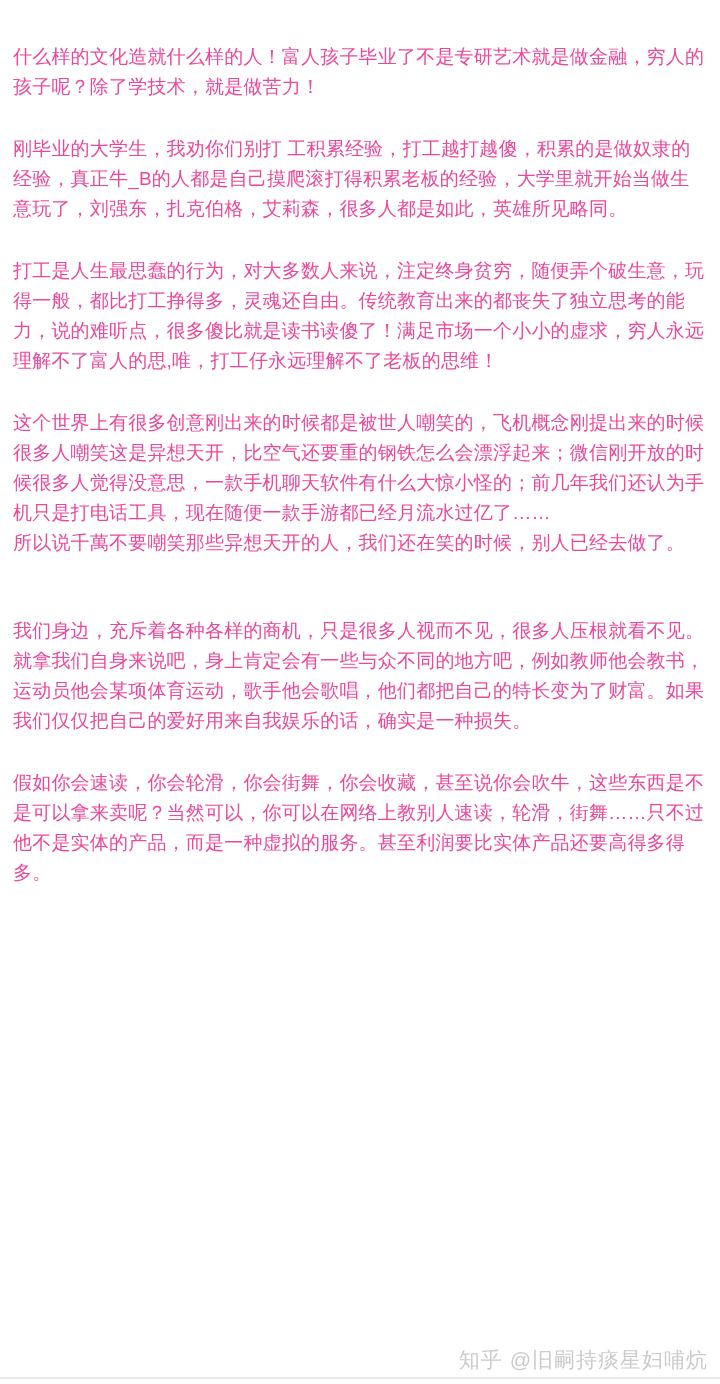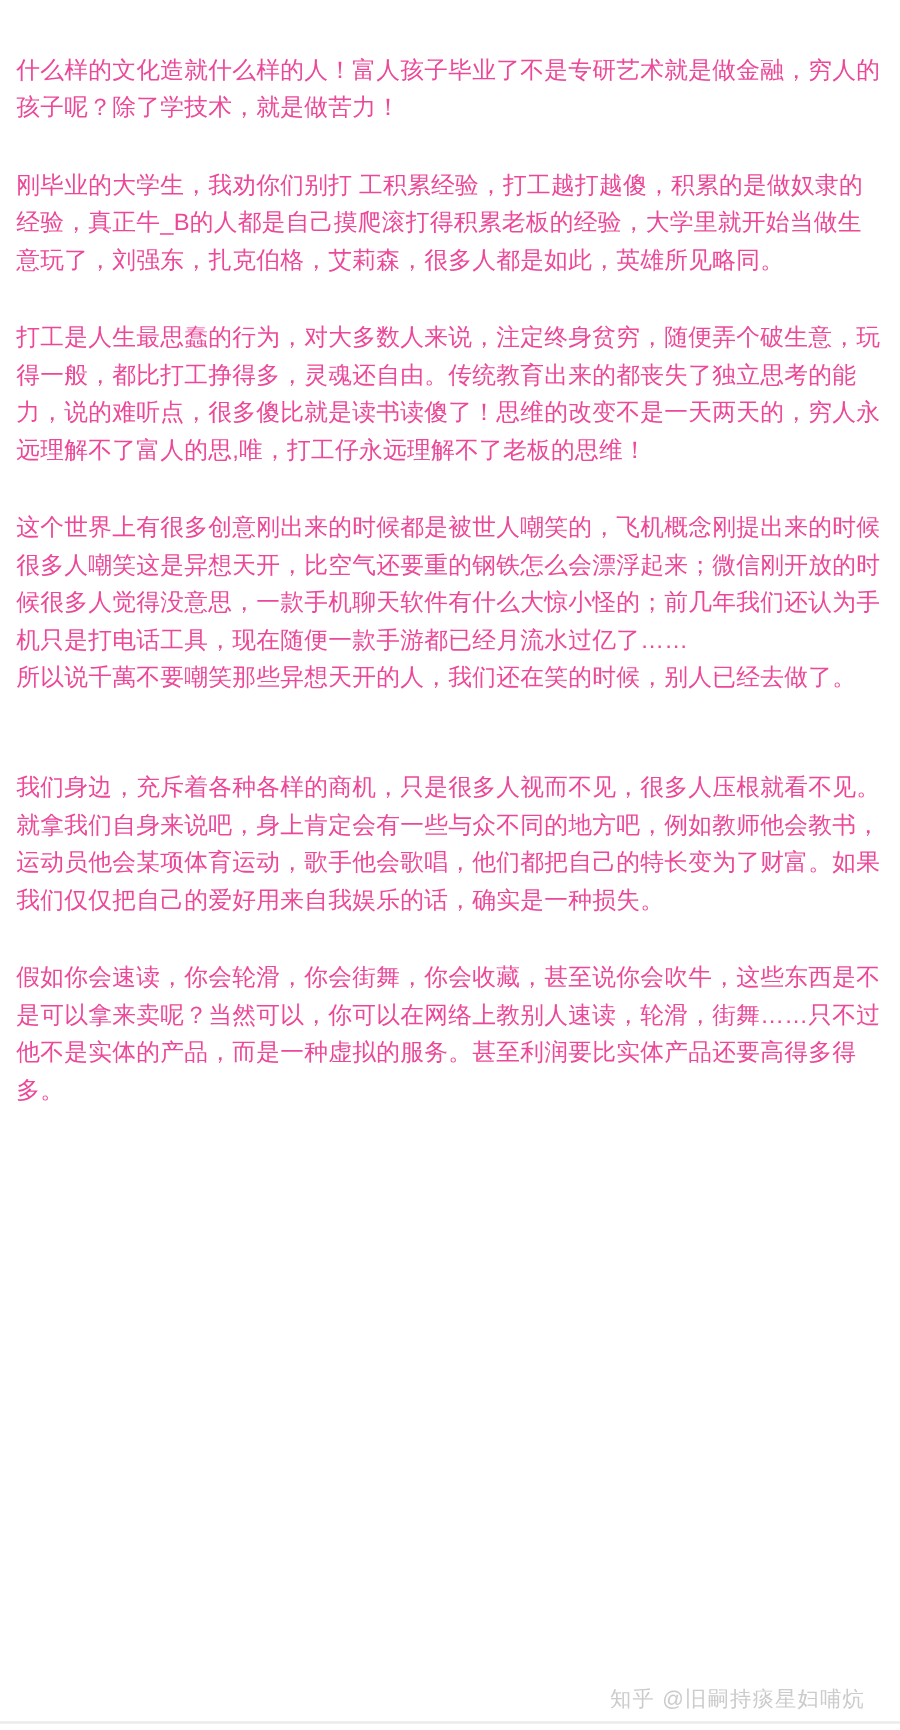--- a/index.html
+++ b/index.html
@@ -25,42 +25,42 @@
     letter-spacing: 0.2px;
     white-space: pre-line;
     word-break: break-all;
   }
   .article p.gap-lg {
     margin-bottom: 58px;
   }
   .watermark {
     position: absolute;
     top: 1345px;
-    right: 28px;
-    font-size: 17px;
+    right: 12px;
+    font-size: 21px;
     line-height: 30px;
     color: #cbcbcb;
     letter-spacing: 1px;
   }
   .bottom-divider {
     position: absolute;
     left: 0;
     right: 0;
     top: 1377px;
     border-top: 2px solid #ebebeb;
     height: 0;
   }
 </style>
 </head>
 <body>
 
 <div class="article">
   <p>什么样的文化造就什么样的人！富人孩子毕业了不是专研艺术就是做金融，穷人的孩子呢？除了学技术，就是做苦力！</p>
   <p>刚毕业的大学生，我劝你们别打 工积累经验，打工越打越傻，积累的是做奴隶的经验，真正牛_B的人都是自己摸爬滚打得积累老板的经验，大学里就开始当做生意玩了，刘强东，扎克伯格，艾莉森，很多人都是如此，英雄所见略同。</p>
-  <p>打工是人生最思蠢的行为，对大多数人来说，注定终身贫穷，随便弄个破生意，玩得一般，都比打工挣得多，灵魂还自由。传统教育出来的都丧失了独立思考的能力，说的难听点，很多傻比就是读书读傻了！思维的改变不是一天两天的，穷人永远理解不了富人的思,唯，打工仔永远理解不了老板的思维！</p>
+  <p>打工是人生最思蠢的行为，对大多数人来说，注定终身贫穷，随便弄个破生意，玩得一般，都比打工挣得多，灵魂还自由。传统教育出来的都丧失了独立思考的能力，说的难听点，很多傻比就是读书读傻了！满足市场一个小小的虚求，穷人永远理解不了富人的思,唯，打工仔永远理解不了老板的思维！</p>
   <p class="gap-lg">这个世界上有很多创意刚出来的时候都是被世人嘲笑的，飞机概念刚提出来的时候很多人嘲笑这是异想天开，比空气还要重的钢铁怎么会漂浮起来；微信刚开放的时候很多人觉得没意思，一款手机聊天软件有什么大惊小怪的；前几年我们还认为手机只是打电话工具，现在随便一款手游都已经月流水过亿了……
 所以说千萬不要嘲笑那些异想天开的人，我们还在笑的时候，别人已经去做了。</p>
   <p>我们身边，充斥着各种各样的商机，只是很多人视而不见，很多人压根就看不见。就拿我们自身来说吧，身上肯定会有一些与众不同的地方吧，例如教师他会教书，运动员他会某项体育运动，歌手他会歌唱，他们都把自己的特长变为了财富。如果我们仅仅把自己的爱好用来自我娱乐的话，确实是一种损失。</p>
   <p>假如你会速读，你会轮滑，你会街舞，你会收藏，甚至说你会吹牛，这些东西是不是可以拿来卖呢？当然可以，你可以在网络上教别人速读，轮滑，街舞……只不过他不是实体的产品，而是一种虚拟的服务。甚至利润要比实体产品还要高得多得多。</p>
 </div>
 
 <div class="watermark">知乎 @旧嗣持痰星妇哺炕</div>
 
 <div class="bottom-divider"></div>
 

